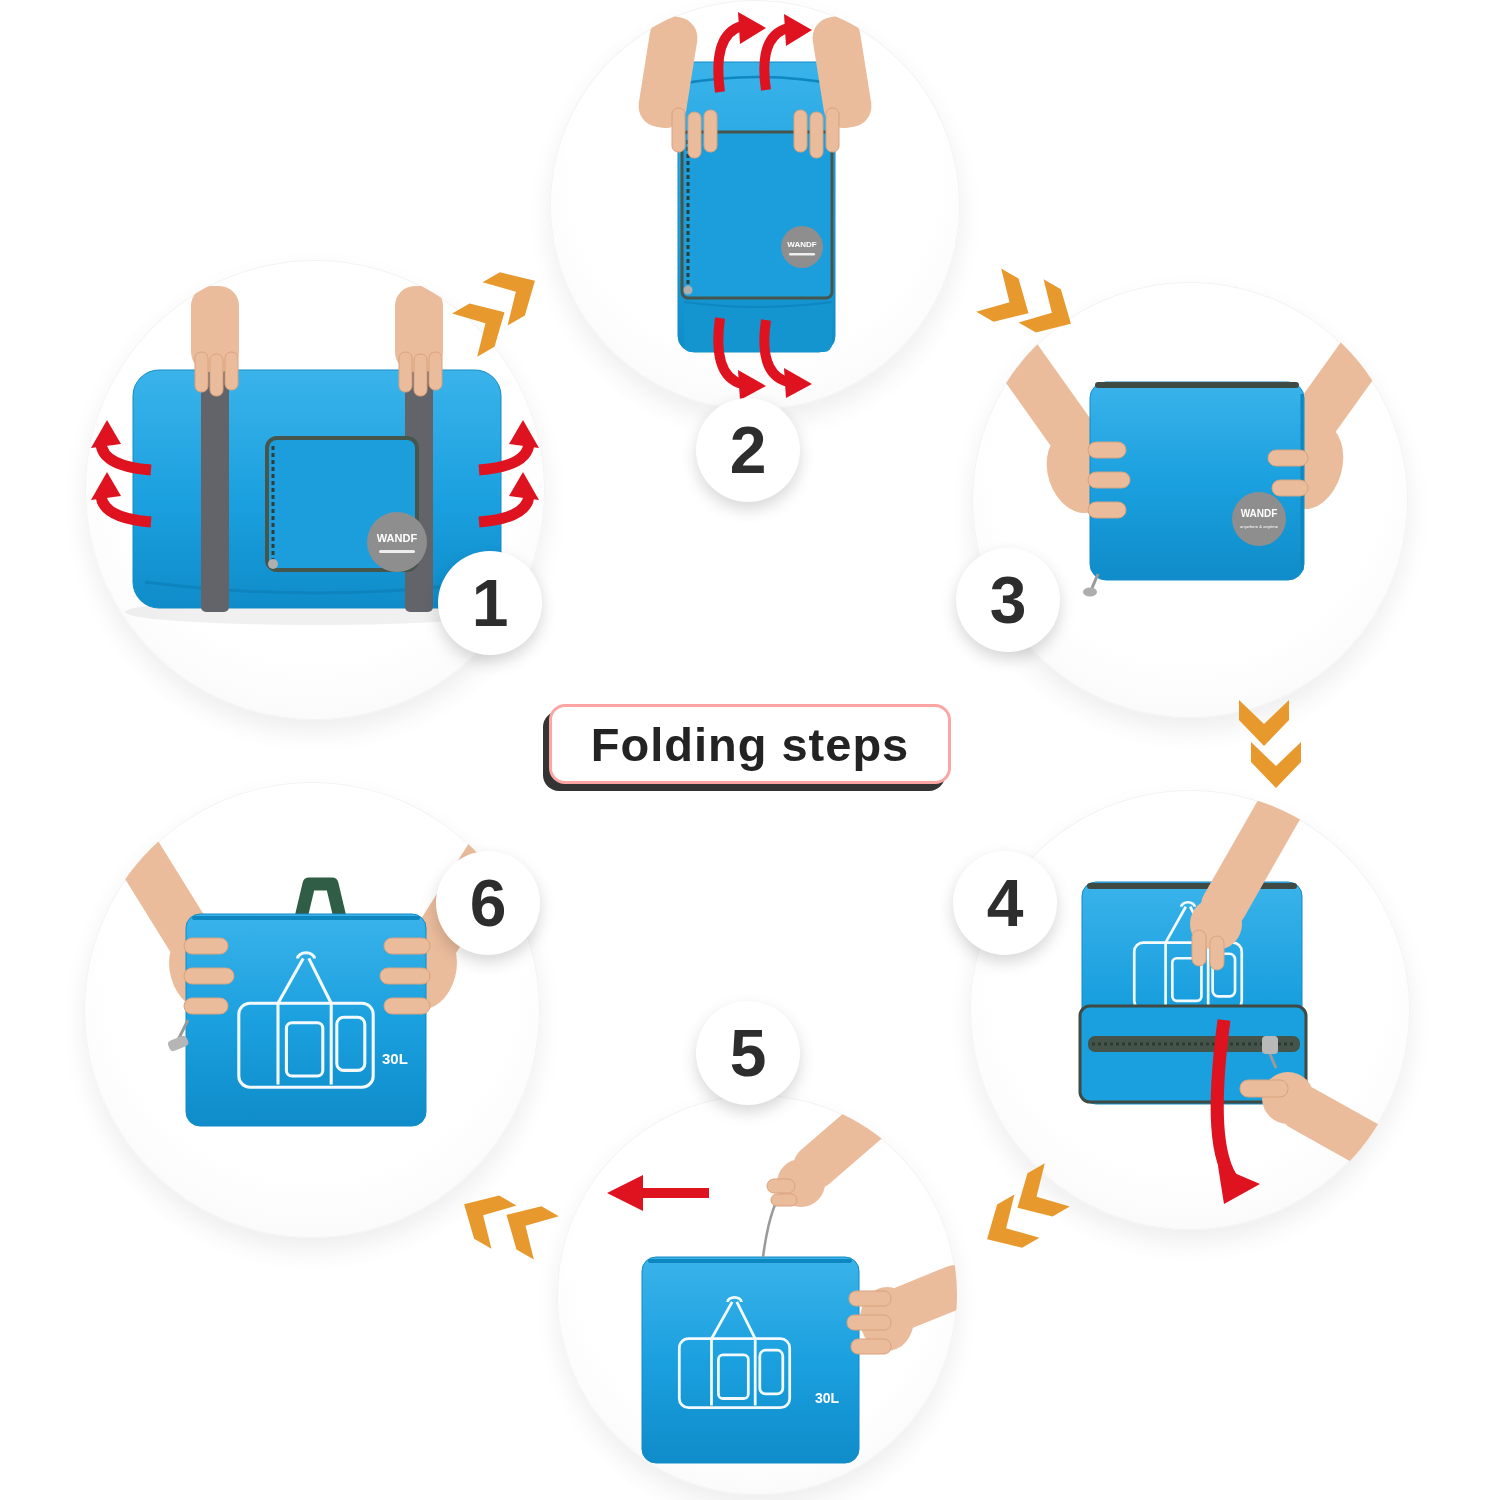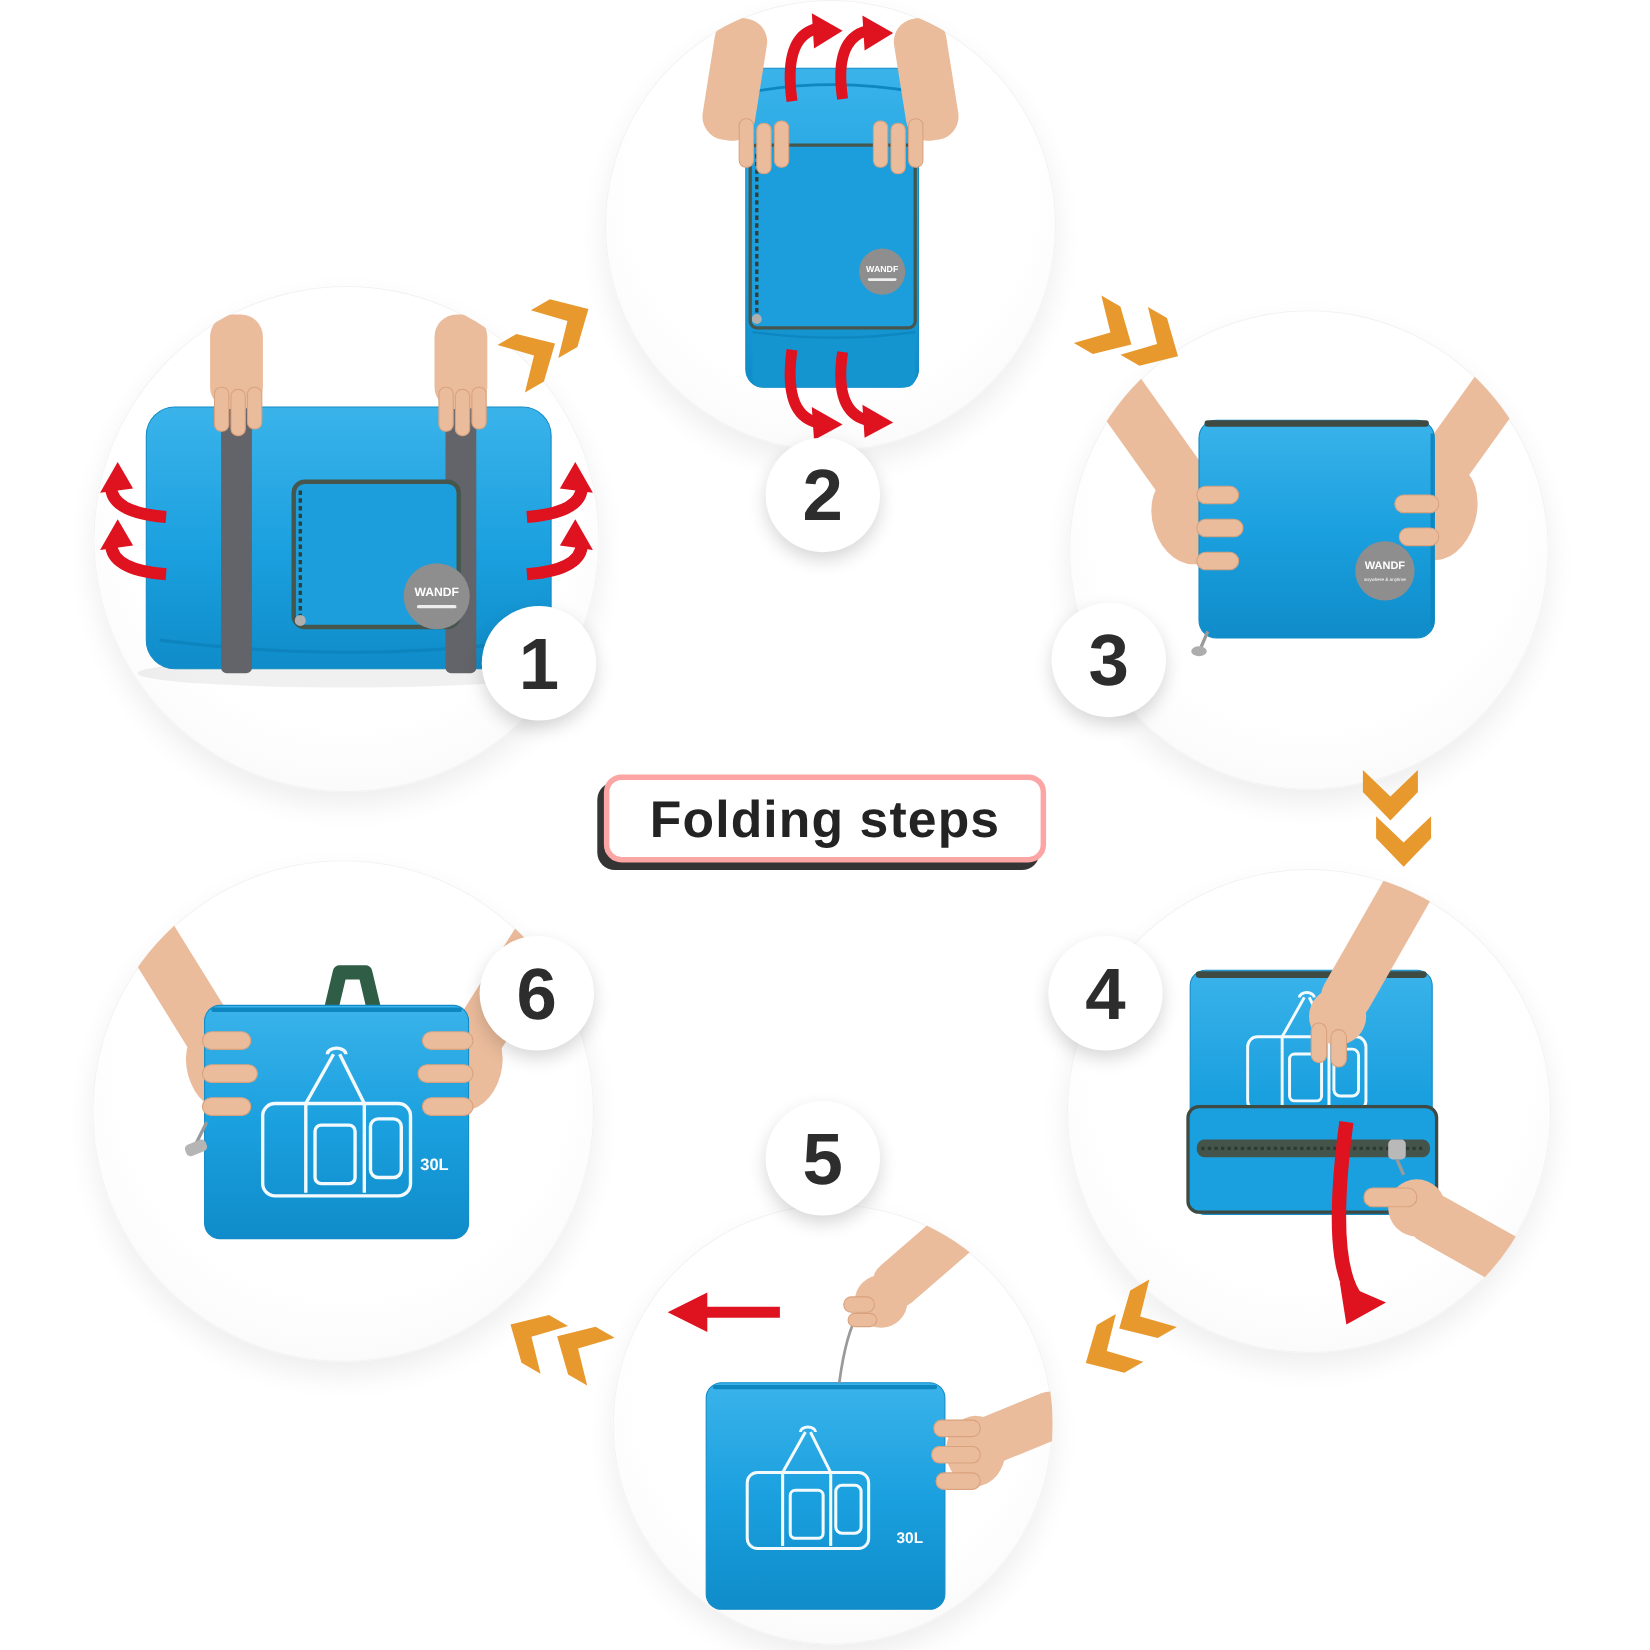--- a/index.html
+++ b/index.html
@@ -15,21 +15,21 @@
   }
   .step-circle svg{display:block;width:100%;height:100%;}
   .num-badge{
     position:absolute;width:104px;height:104px;border-radius:50%;
     background:#ffffff;box-shadow:0 7px 16px rgba(0,0,0,0.16);
     display:flex;align-items:center;justify-content:center;
     font-size:66px;font-weight:bold;color:#2d2d2d;
   }
   .title-label{
     position:absolute;left:549px;top:704px;width:402px;height:80px;
-    background:#ffffff;border:5px solid #fca5a5;border-radius:16px;
+    background:#ffffff;border:3px solid #fca5a5;border-radius:16px;
     box-shadow:-6px 7px 0 #343434;
     display:flex;align-items:center;justify-content:center;
     font-size:47px;font-weight:bold;color:#232323;letter-spacing:1px;
     box-sizing:border-box;
   }
   .chev{position:absolute;width:100px;height:70px;}
   .chev svg{display:block;width:100%;height:100%;overflow:visible;}
   svg text{font-family:"Liberation Sans",sans-serif;}
 </style>
 </head>

